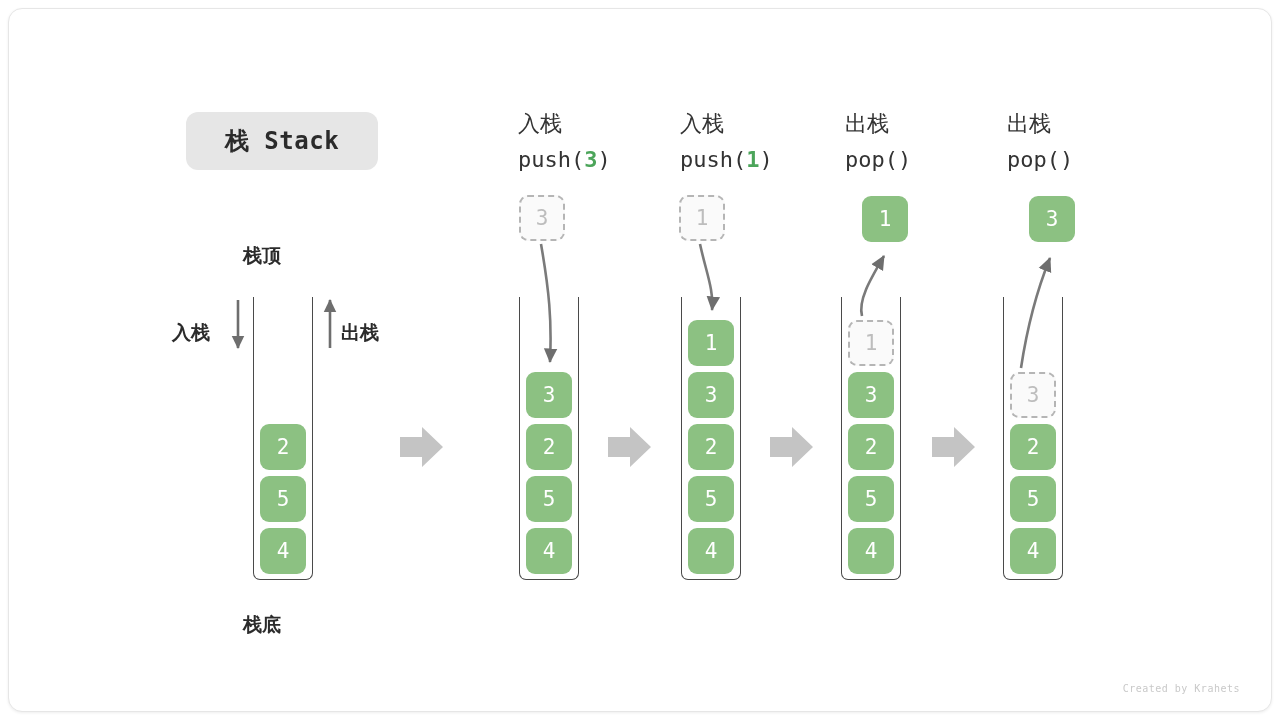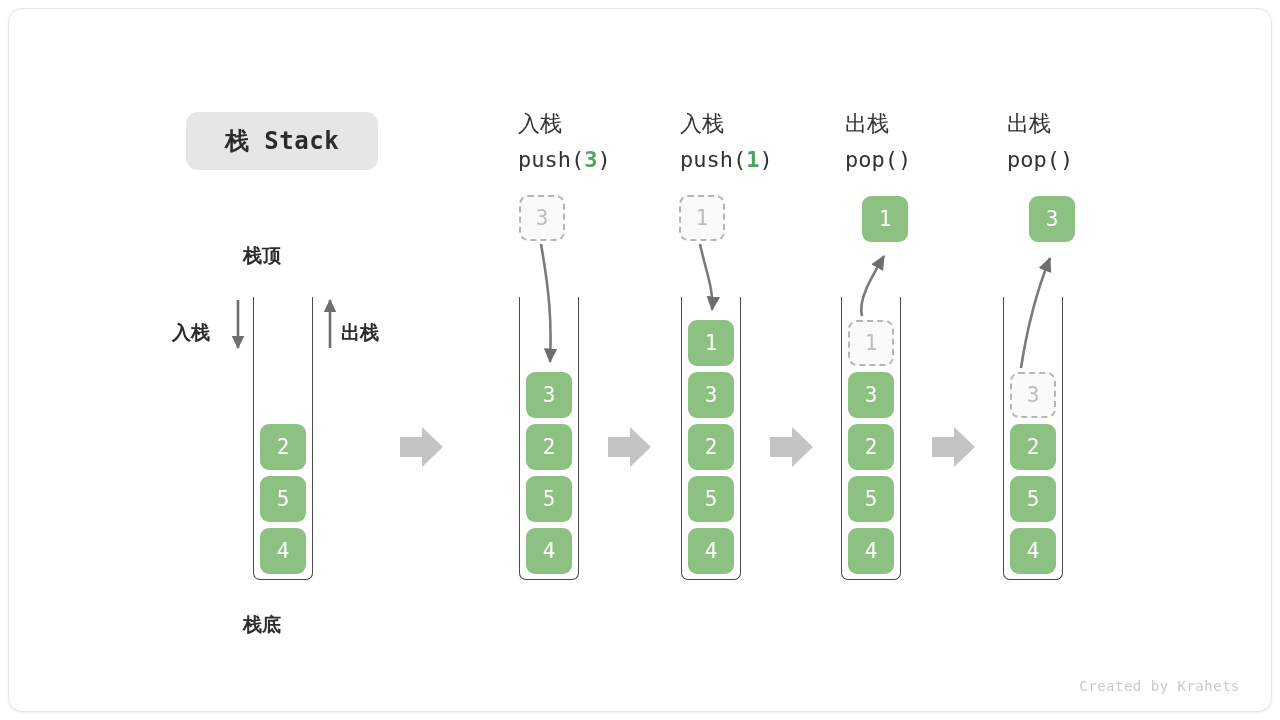--- a/index.html
+++ b/index.html
@@ -121,21 +121,21 @@
     text-align: left;
     white-space: nowrap;
   }
 
   
   .footer {
     position: absolute;
     right: 40px;
     bottom: 26px;
     font-family: "DejaVu Sans Mono", "Liberation Mono", monospace;
-    font-size: 14px;
+    font-size: 10px;
     color: #c9c9c9;
     letter-spacing: 0.5px;
   }
 
   svg.overlay {
     position: absolute;
     left: 0; top: 0;
     width: 1280px;
     height: 720px;
     pointer-events: none;

